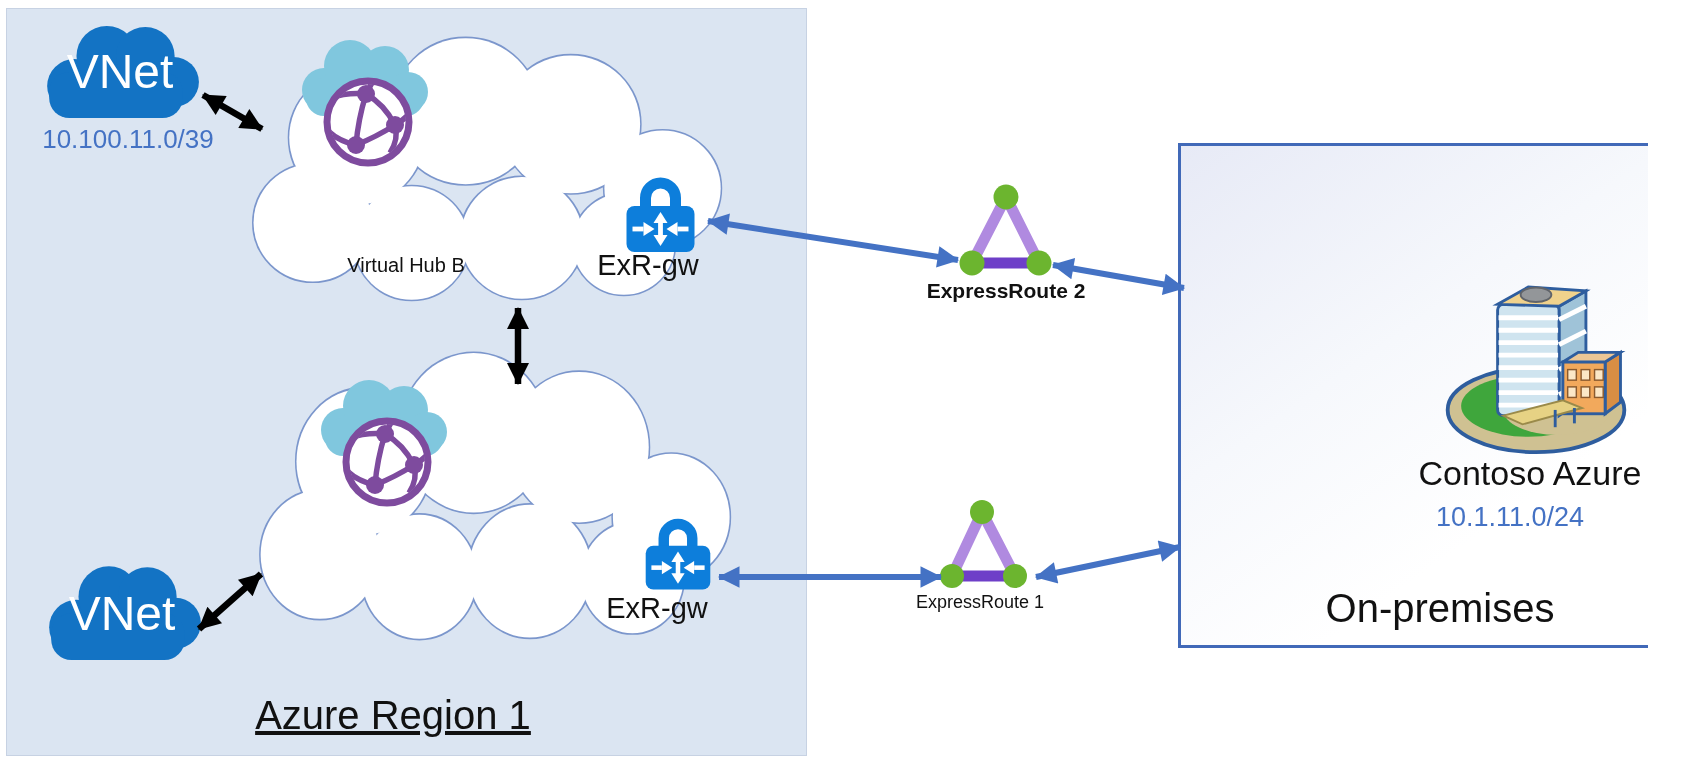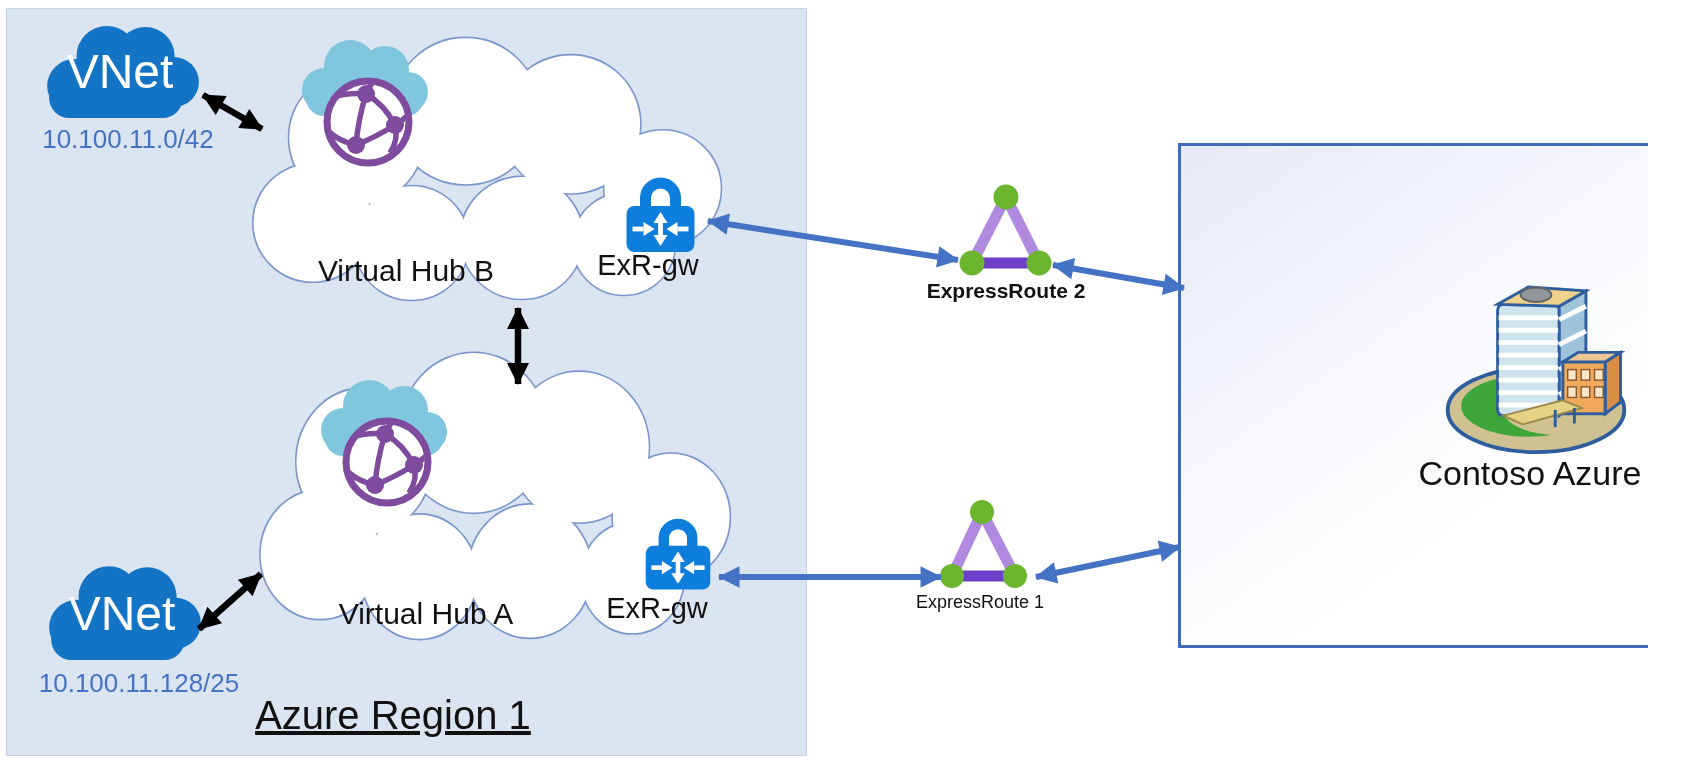--- a/index.html
+++ b/index.html
@@ -21,21 +21,21 @@
   #globeb{left:296px;top:36px;width:135px;height:134px;z-index:2;}
   #globea{left:315px;top:376px;width:135px;height:134px;z-index:2;}
   #lockb{left:618px;top:170px;width:85px;height:84px;z-index:2;}
   #locka{left:640px;top:509px;width:76px;height:85px;z-index:2;}
   #er2{left:951px;top:179px;width:110px;height:100px;z-index:2;}
   #er1{left:936px;top:498px;width:96px;height:94px;z-index:2;}
   #building{left:1440px;top:262px;width:192px;height:196px;z-index:1;}
   #arrows{left:0;top:0;width:1693px;height:766px;z-index:4;pointer-events:none;}
   #vnetb-label{left:34px;top:44px;width:172px;font-size:48px;color:#fff;}
   #vnetb-cidr{left:8px;top:125px;width:240px;font-size:26px;}
-  #hubb-label{left:286px;top:254px;width:240px;font-size:30px;}
+  #hubb-label{left:286px;top:254px;width:240px;font-size:20px;}
   #gwb-label{left:583px;top:249px;width:130px;font-size:29px;}
   #huba-label{left:306px;top:597px;width:240px;font-size:30px;}
   #gwa-label{left:592px;top:592px;width:130px;font-size:29px;}
   #vneta-label{left:36px;top:586px;width:172px;font-size:48px;color:#fff;}
   #vneta-cidr{left:9px;top:669px;width:260px;font-size:26px;}
   #region-label{left:243px;top:692px;width:300px;font-size:40px;text-decoration:underline;}
   #er2-label{left:886px;top:279px;width:240px;font-size:21px;font-weight:bold;}
   #er1-label{left:860px;top:592px;width:240px;font-size:18px;}
   #contoso-label{left:1410px;top:454px;width:240px;font-size:34px;}
   #onprem-cidr{left:1390px;top:502px;width:240px;font-size:27px;}
@@ -274,25 +274,25 @@
     <line x1="203" y1="95" x2="262" y2="129" stroke="#000" stroke-width="6.5" marker-start="url(#mblack)" marker-end="url(#mblack)"></line>
     <line x1="199" y1="629" x2="261" y2="574" stroke="#000" stroke-width="6.5" marker-start="url(#mblack)" marker-end="url(#mblack)"></line>
     <line x1="518" y1="308" x2="518" y2="384" stroke="#000" stroke-width="6.5" marker-start="url(#mblack)" marker-end="url(#mblack)"></line>
     <line x1="708" y1="221" x2="958" y2="260" stroke="#4472c4" stroke-width="6" marker-start="url(#mblue)" marker-end="url(#mblue)"></line>
     <line x1="1053" y1="265" x2="1184" y2="288" stroke="#4472c4" stroke-width="6" marker-start="url(#mblue)" marker-end="url(#mblue)"></line>
     <line x1="719" y1="577" x2="941" y2="577" stroke="#4472c4" stroke-width="6" marker-start="url(#mblue)" marker-end="url(#mblue)"></line>
     <line x1="1036" y1="577" x2="1180" y2="547" stroke="#4472c4" stroke-width="6" marker-start="url(#mblue)" marker-end="url(#mblue)"></line>
   </svg>
 
   <div id="vnetb-label" class="lbl">VNet</div>
-  <div id="vnetb-cidr" class="lbl cidr">10.100.11.0/42</div>
+  <div id="vnetb-cidr" class="lbl cidr">10.100.11.0/39</div>
   <div id="hubb-label" class="lbl">Virtual Hub B</div>
   <div id="gwb-label" class="lbl">ExR-gw</div>
-  <div id="huba-label" class="lbl">Virtual Hub A</div>
   <div id="gwa-label" class="lbl">ExR-gw</div>
   <div id="vneta-label" class="lbl">VNet</div>
-  <div id="vneta-cidr" class="lbl cidr">10.100.11.128/25</div>
   <div id="region-label" class="lbl">Azure Region 1</div>
   <div id="er2-label" class="lbl">ExpressRoute 2</div>
   <div id="er1-label" class="lbl">ExpressRoute 1</div>
   <div id="contoso-label" class="lbl">Contoso Azure</div>
+  <div id="onprem-cidr" class="lbl cidr">10.1.11.0/24</div>
+  <div id="onprem-label" class="lbl">On-premises</div>
 
 </div>
 
 </body></html>

